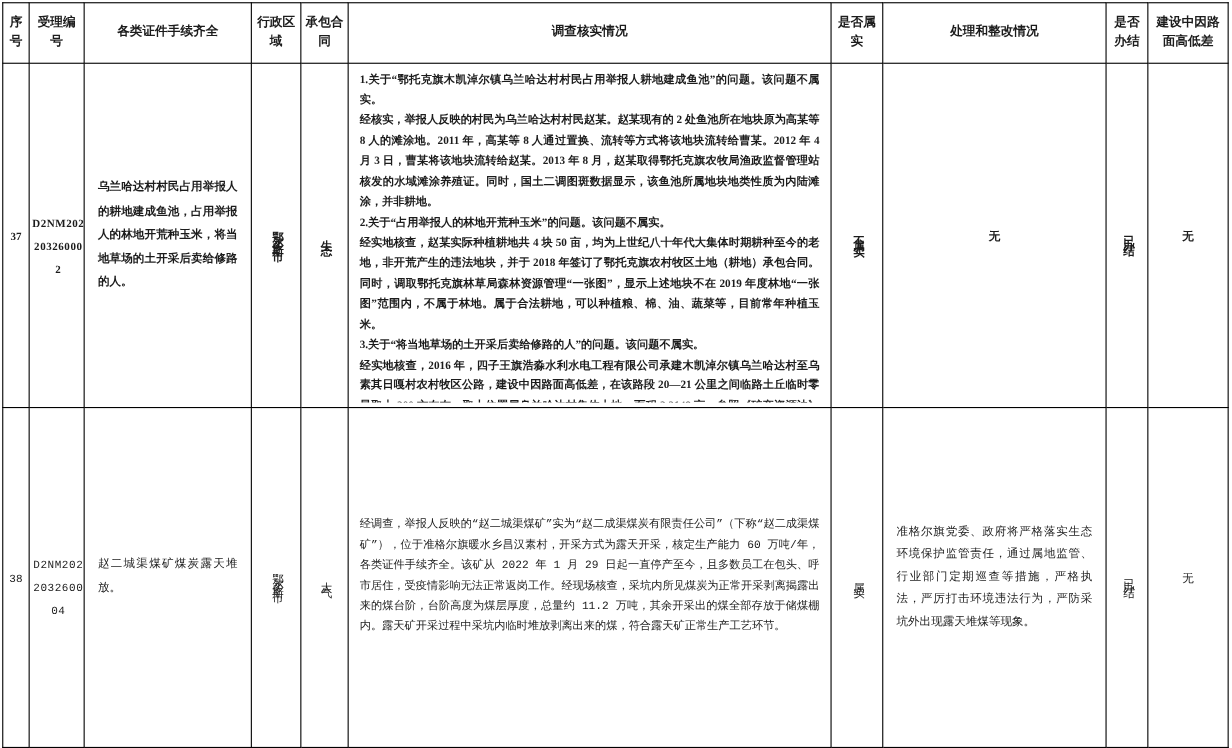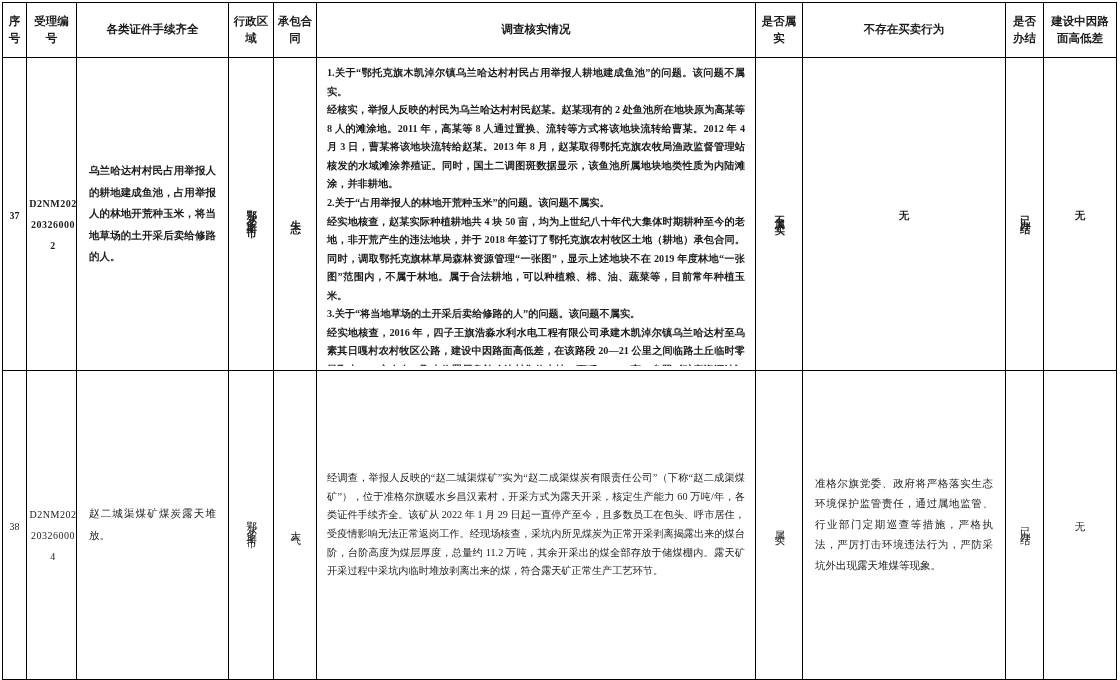--- a/index.html
+++ b/index.html
@@ -31,21 +31,21 @@
   }
   thead th{
     height:50px;
     font-size:11.5px;
     font-weight:bold;
     line-height:1.5;
     font-family:"Liberation Sans","DejaVu Sans",sans-serif;
     padding:2px 3px;
   }
   tr.row-37 td{height:308px;font-weight:bold;}
-  tr.row-38 td{height:304px;}
+  tr.row-38 td{height:304px;font-family:Liberation Mono, monospace;}
   .small{font-size:10px;margin-top:45px;}
   .case-no{
     display:inline-block;width:48px;
     font-size:10px;line-height:2.1;
     word-break:break-all;letter-spacing:.5px;margin-top:20px;
   }
   .problem-text{
     text-align:justify;font-size:10.5px;line-height:2.05;
     padding:0 10px;
   }
@@ -87,21 +87,21 @@
   </colgroup>
   <thead>
     <tr>
       <th>序号</th>
       <th>受理编号</th>
       <th>各类证件手续齐全</th>
       <th>行政区域</th>
       <th>承包合同</th>
       <th>调查核实情况</th>
       <th>是否属实</th>
-      <th>不存在买卖行为</th>
+      <th>处理和整改情况</th>
       <th>是否办结</th>
       <th>建设中因路面高低差</th>
     </tr>
   </thead>
   <tbody>
     <tr class="row-37">
       <td><span class="small">37</span></td>
       <td><span class="case-no">D2NM202203260002</span></td>
       <td>
           <div class="problem-text">乌兰哈达村村民占用举报人的耕地建成鱼池，占用举报人的林地开荒种玉米，将当地草场的土开采后卖给修路的人。</div>

